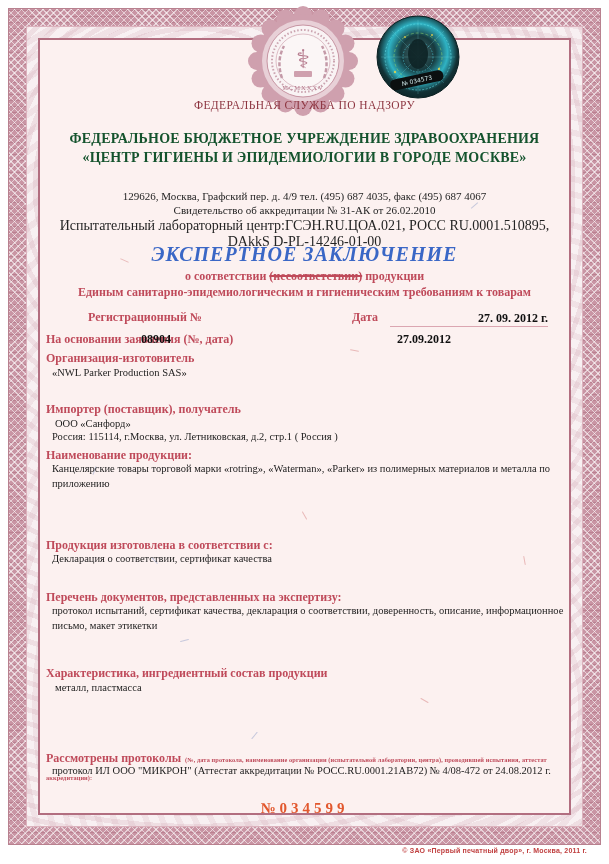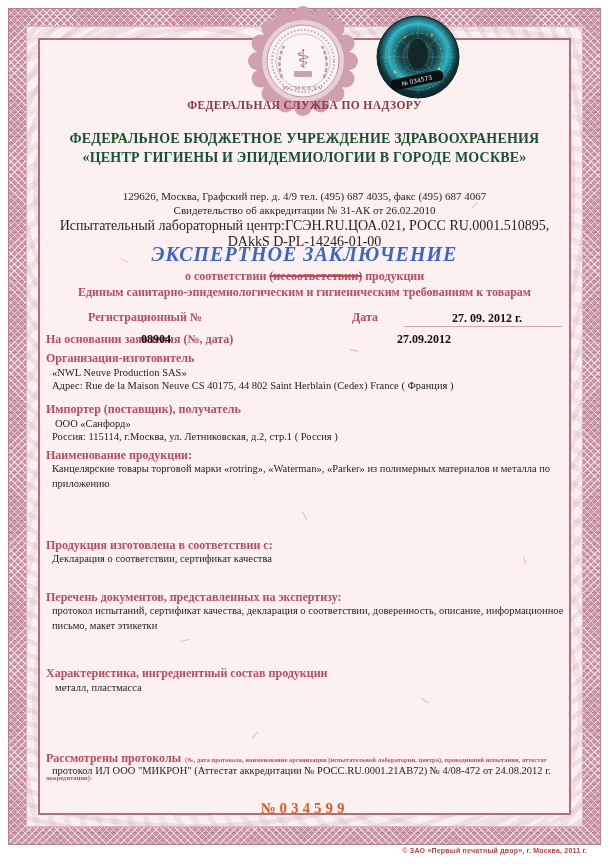--- a/index.html
+++ b/index.html
@@ -30,21 +30,21 @@
     background:#fcf1f0;border:2px solid #b26e80;
   }
   
   .fiber{position:absolute;height:1px;width:9px;border-radius:1px;opacity:.55;}
   .fiber:nth-of-type(odd){background:#d98a8a;}
   .fiber:nth-of-type(even){background:#9aa8cc;}
   
   .layer{position:absolute;inset:0;}
   .t{position:absolute;white-space:nowrap;}
   .c{position:absolute;left:42px;width:525px;text-align:center;}
-  .maroon{color:#8d3540;font-weight:bold;font-size:11.5px;letter-spacing:.4px;}
+  .maroon{color:#8d3540;font-weight:normal;font-size:11.5px;letter-spacing:.4px;}
   .blue{color:#14532d;font-weight:bold;font-size:14px;letter-spacing:.2px;}
   .ink{color:#242424;font-size:11px;}
   .lab{color:#242424;font-size:14px;}
   .title{color:#3a67c6;font-weight:bold;font-size:20px;letter-spacing:1px;font-style:italic;}
   .crimson{color:#bf4a5a;font-weight:bold;font-size:12px;}
   .crimson-sm{color:#bf4a5a;font-weight:bold;font-size:12px;}
   .struck{text-decoration:line-through;text-decoration-thickness:2px;margin:0 3px;}
   .val{color:#1d1d1d;font-size:10.5px;}
   .bval{color:#111;font-weight:bold;font-size:12px;}
   .wrapval{position:absolute;white-space:normal;line-height:14.5px;}
@@ -153,31 +153,30 @@
     <div class="c lab" style="top:218px">Испытательный лабораторный центр:ГСЭН.RU.ЦОА.021, РОСС RU.0001.510895, DAkkS D-PL-14246-01-00</div>
 
     <div class="c title" style="top:243px">ЭКСПЕРТНОЕ ЗАКЛЮЧЕНИЕ</div>
     <div class="c crimson" style="top:269px">
       <span>о соответствии</span><span class="struck">(несоответствии)</span><span>продукции</span>
     </div>
     <div class="c crimson" style="top:285px">Единым санитарно-эпидемиологическим и гигиеническим требованиям к товарам</div>
 
     <div class="t crimson-sm" style="left:88px;top:310px">Регистрационный №</div>
     <div class="t crimson-sm" style="left:352px;top:310px">Дата</div>
-    <div class="t uline" style="left:404px;top:308px;width:150px;text-align:center;padding-left:8px">
+    <div class="t uline" style="left:390px;top:308px;width:150px;text-align:right;padding-left:8px">
       <span class="bval">27. 09. 2012 г.</span>
     </div>
 
     <div class="t crimson-sm" style="left:46px;top:332px">На основании заявления (№, дата)</div>
     <div class="t bval" style="left:141px;top:332px">08904</div>
     <div class="t bval" style="left:397px;top:332px">27.09.2012</div>
 
     <div class="t crimson" style="left:46px;top:351px">Организация-изготовитель</div>
-    <div class="t val" style="left:52px;top:367px">«NWL Neuve Production SAS»</div>
-    <div class="t val" style="left:52px;top:380px">Адрес: Rue de la Maison Neuve CS 40175, 44 802 Saint Herblain (Cedex) France ( Франция )</div>
+    <div class="t val" style="left:52px;top:367px">«NWL Parker Production SAS»</div>
 
     <div class="t crimson" style="left:46px;top:402px">Импортер (поставщик), получатель</div>
     <div class="t val" style="left:55px;top:418px">ООО «Санфорд»</div>
     <div class="t val" style="left:52px;top:431px">Россия: 115114, г.Москва, ул. Летниковская, д.2, стр.1 ( Россия )</div>
 
     <div class="t crimson" style="left:46px;top:448px">Наименование продукции:</div>
     <div class="wrapval val" style="left:52px;top:462px;width:515px">Канцелярские товары торговой марки «rotring», «Waterman», «Parker» из полимерных материалов и металла по приложению</div>
 
     <div class="t crimson" style="left:46px;top:538px">Продукция изготовлена в соответствии с:</div>
     <div class="t val" style="left:52px;top:553px">Декларация о соответствии, сертификат качества</div>

